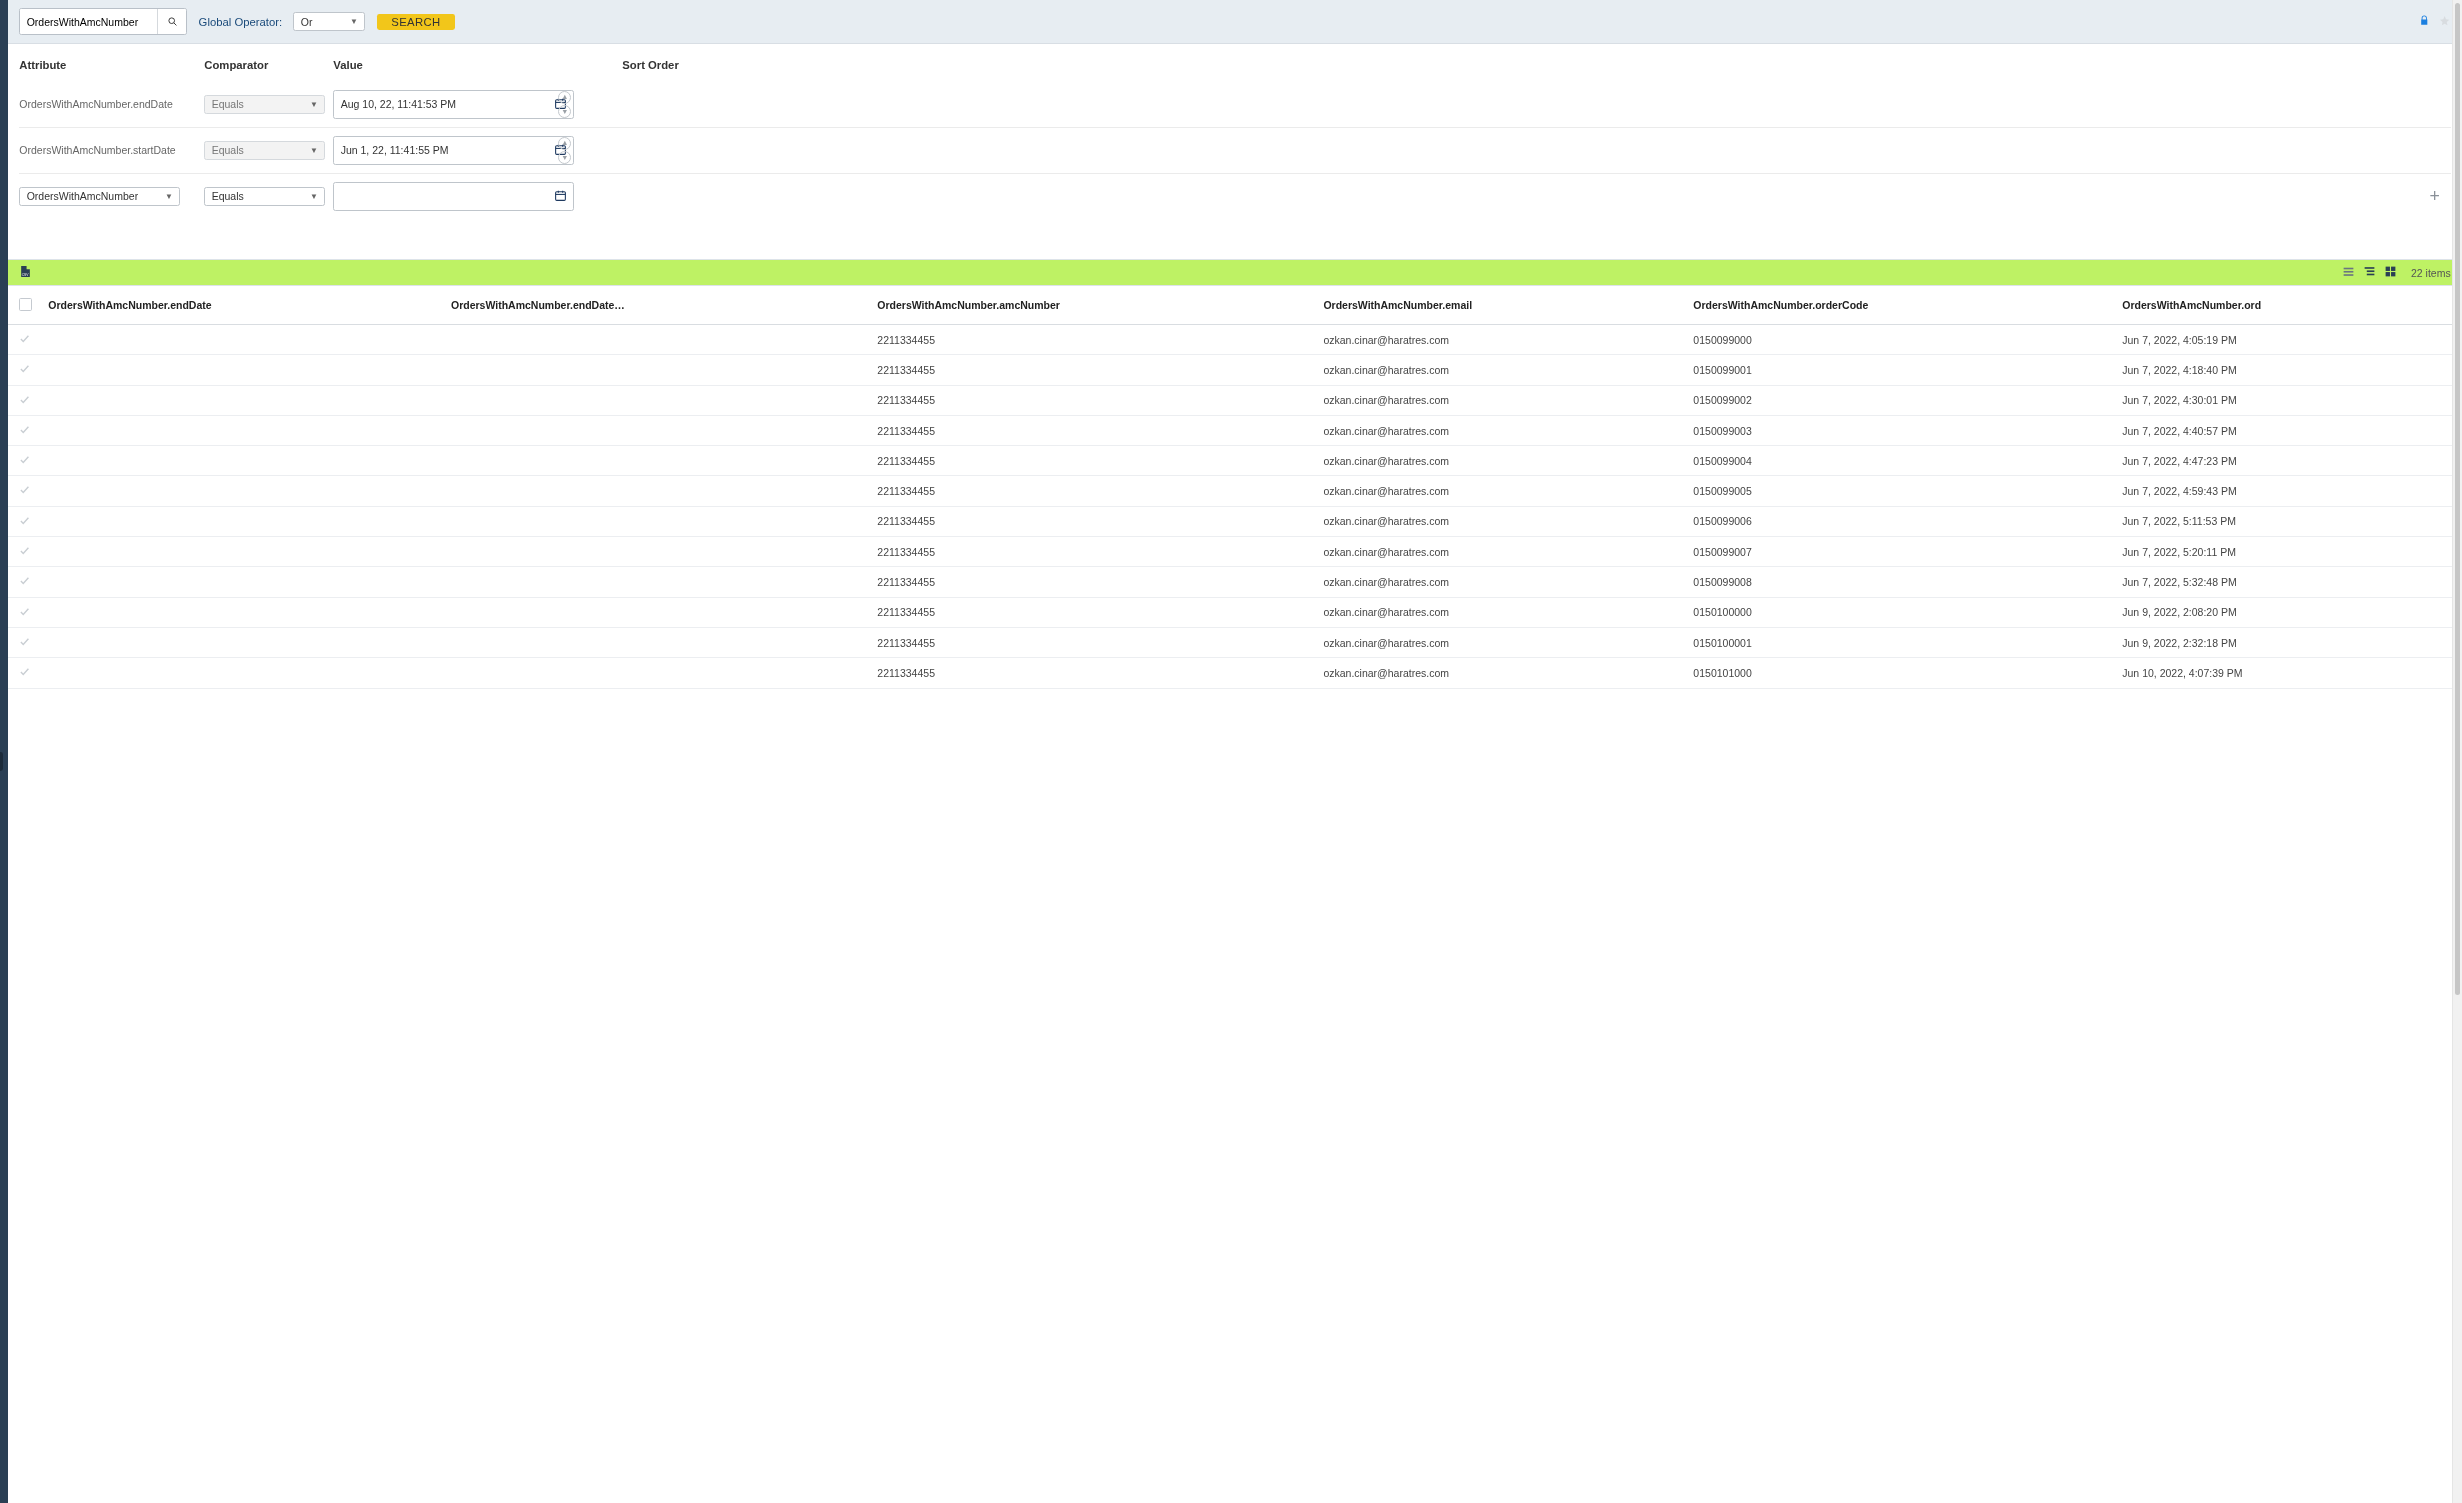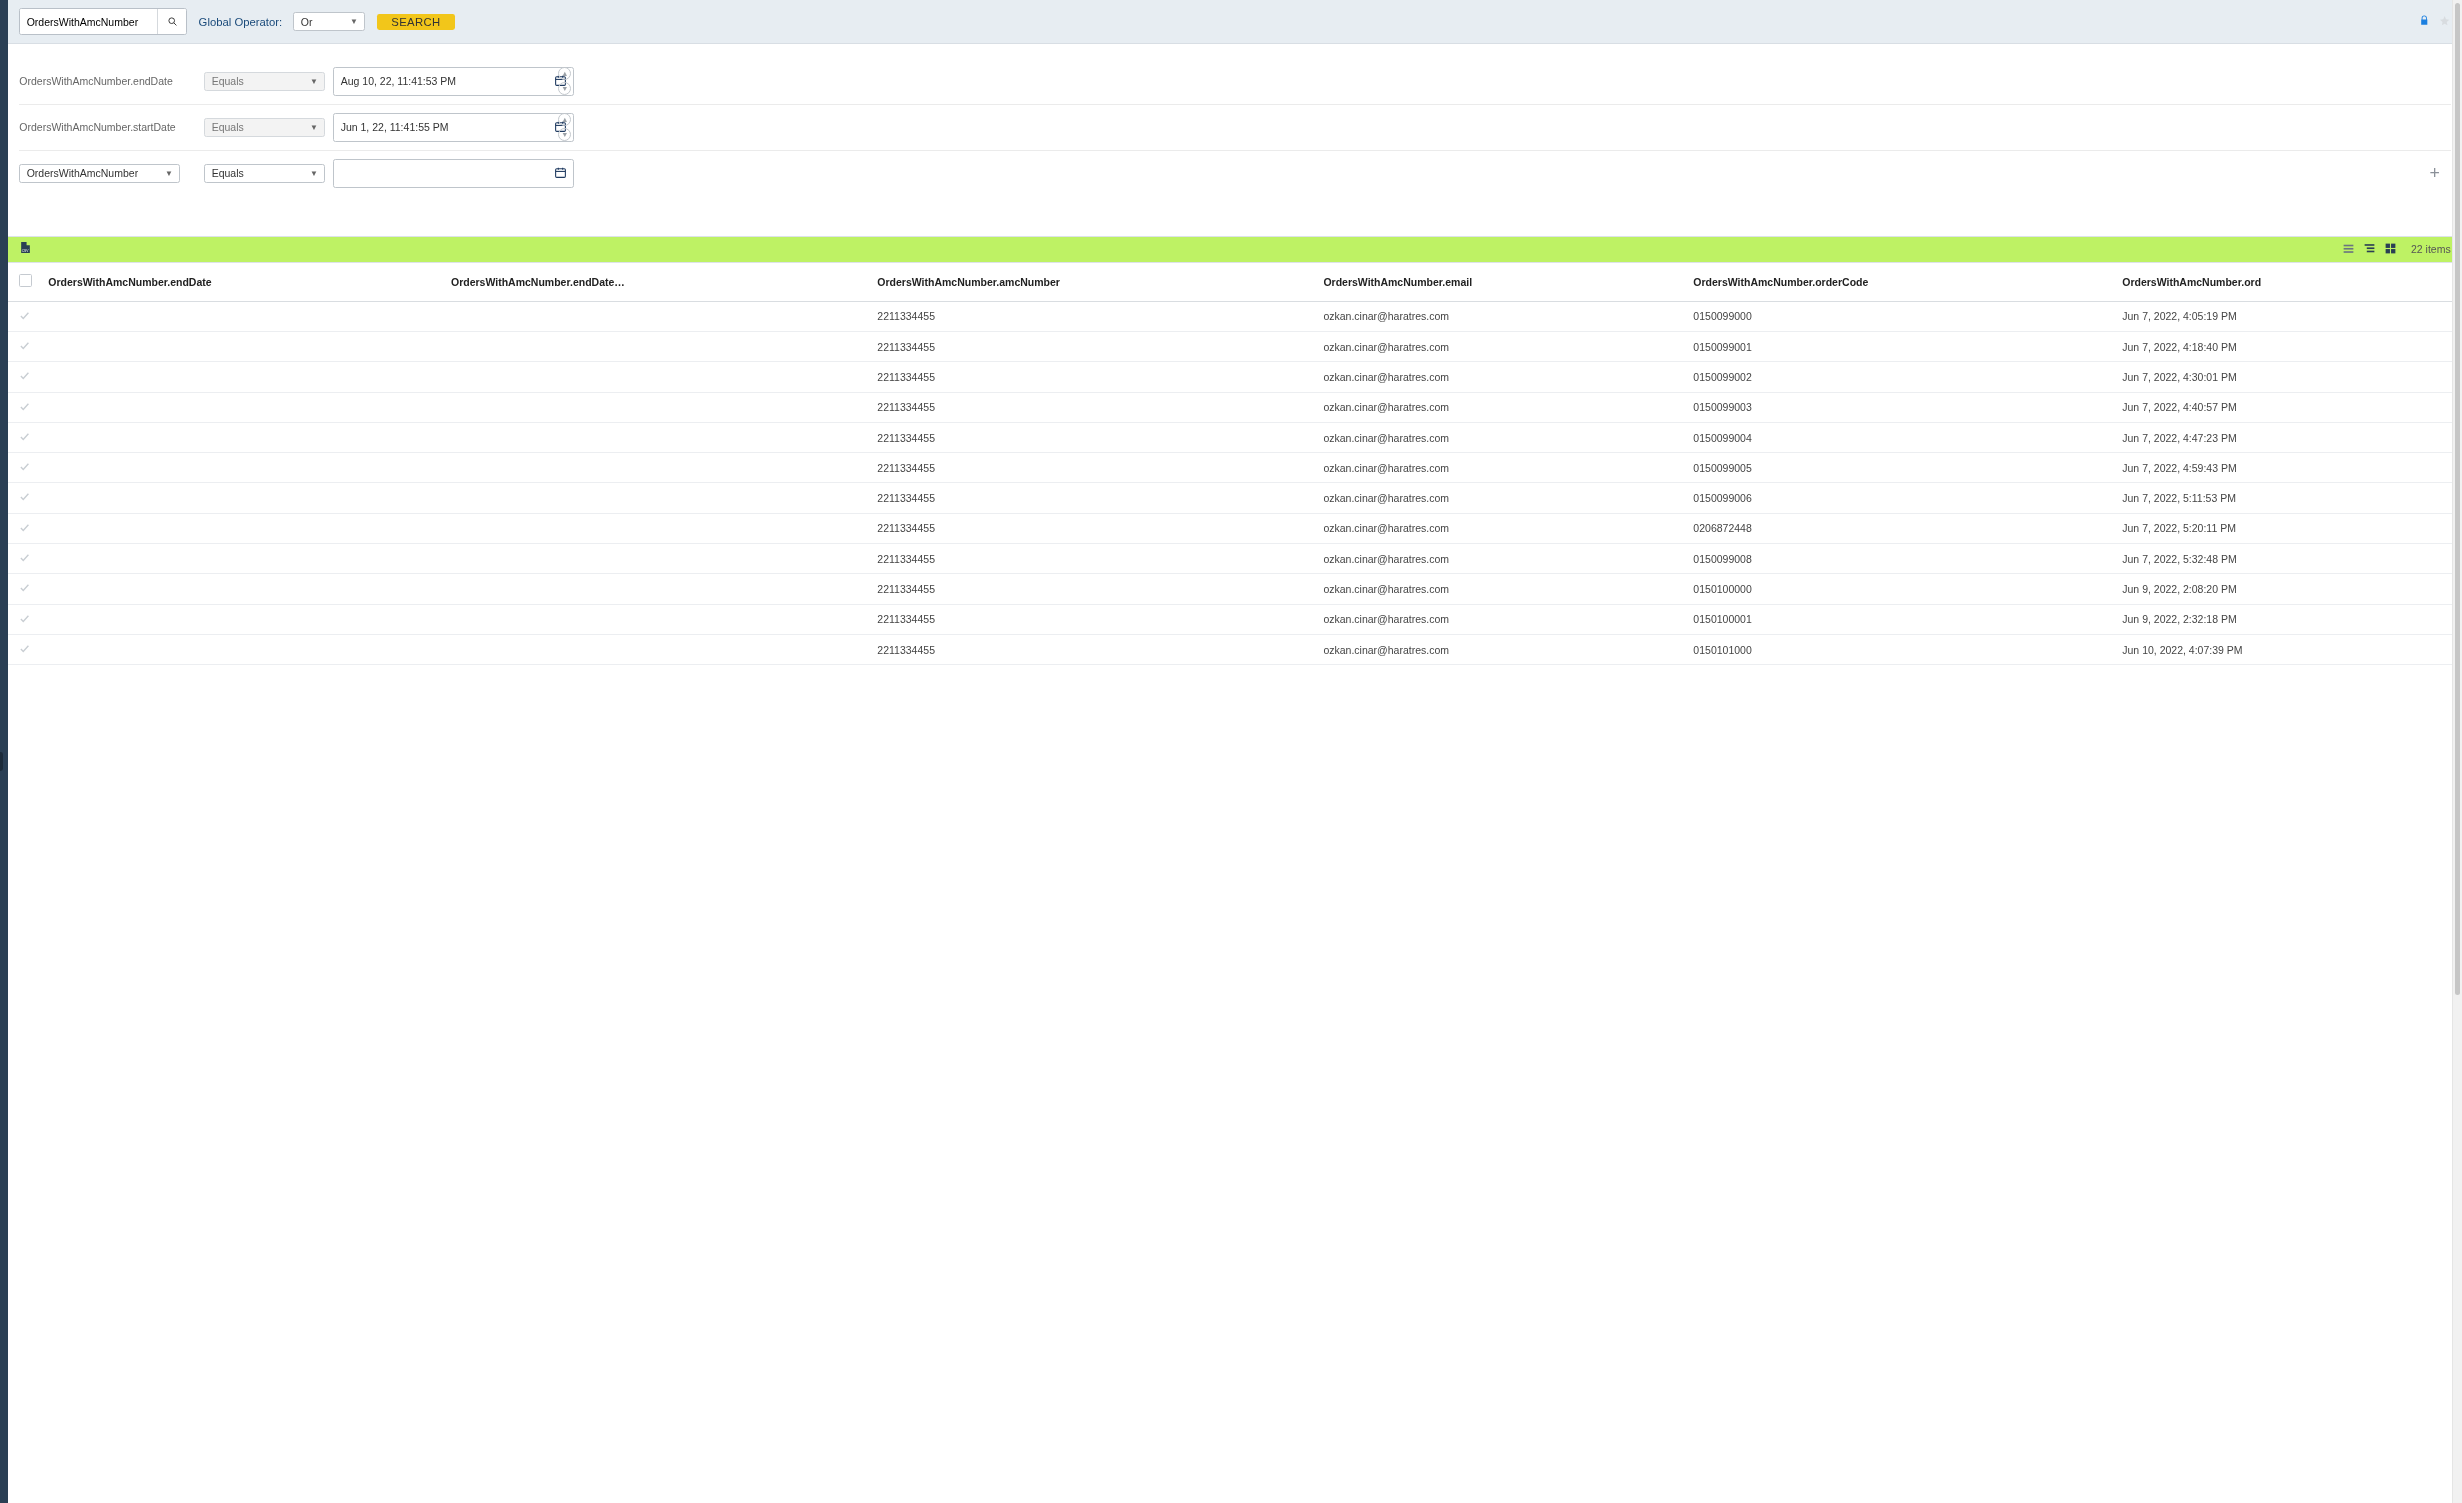--- a/index.html
+++ b/index.html
@@ -293,20 +293,28 @@
         </span>
         <span class="star-icon">
           <svg width="11.3" height="11.3" viewBox="0 0 24 24" fill="#d8dce0">
               <path d="M12 2l2.9 6.9L22 10l-5.5 4.8L18 22l-6-3.6L6 22l1.5-7.2L2 10l7.1-1.1z"></path>
             </svg>
         </span>
       </div>
     </div>
 
     <div class="filters">
+      <div class="filter-headers">
+        <div>Attribute</div>
+        <div>Comparator</div>
+        <div>Value</div>
+        <div></div>
+        <div style="margin-left:-48px;">Sort Order</div>
+        <div></div>
+      </div>
 
       <div class="filter-row">
         <div class="attr-label">OrdersWithAmcNumber.endDate</div>
         <div class="select-box disabled">
           <span>Equals</span>
           <span class="caret-down">▼</span>
         </div>
         <div class="value-box">
           <span>Aug 10, 22, 11:41:53 PM</span>
           <span class="cal">
@@ -503,21 +511,21 @@
               <td>Jun 7, 2022, 5:11:53 PM</td>
             </tr>
             <tr>
               <td><span class="check-mark"><svg viewBox="0 0 24 24" fill="none" stroke="#c9ced3" stroke-width="3">
                     <polyline points="4,13 9,18 20,6"></polyline>
                   </svg></span></td>
               <td></td>
               <td></td>
               <td>2211334455</td>
               <td>ozkan.cinar@haratres.com</td>
-              <td>0206872448</td>
+              <td>0150099007</td>
               <td>Jun 7, 2022, 5:20:11 PM</td>
             </tr>
             <tr>
               <td><span class="check-mark"><svg viewBox="0 0 24 24" fill="none" stroke="#c9ced3" stroke-width="3">
                     <polyline points="4,13 9,18 20,6"></polyline>
                   </svg></span></td>
               <td></td>
               <td></td>
               <td>2211334455</td>
               <td>ozkan.cinar@haratres.com</td>

